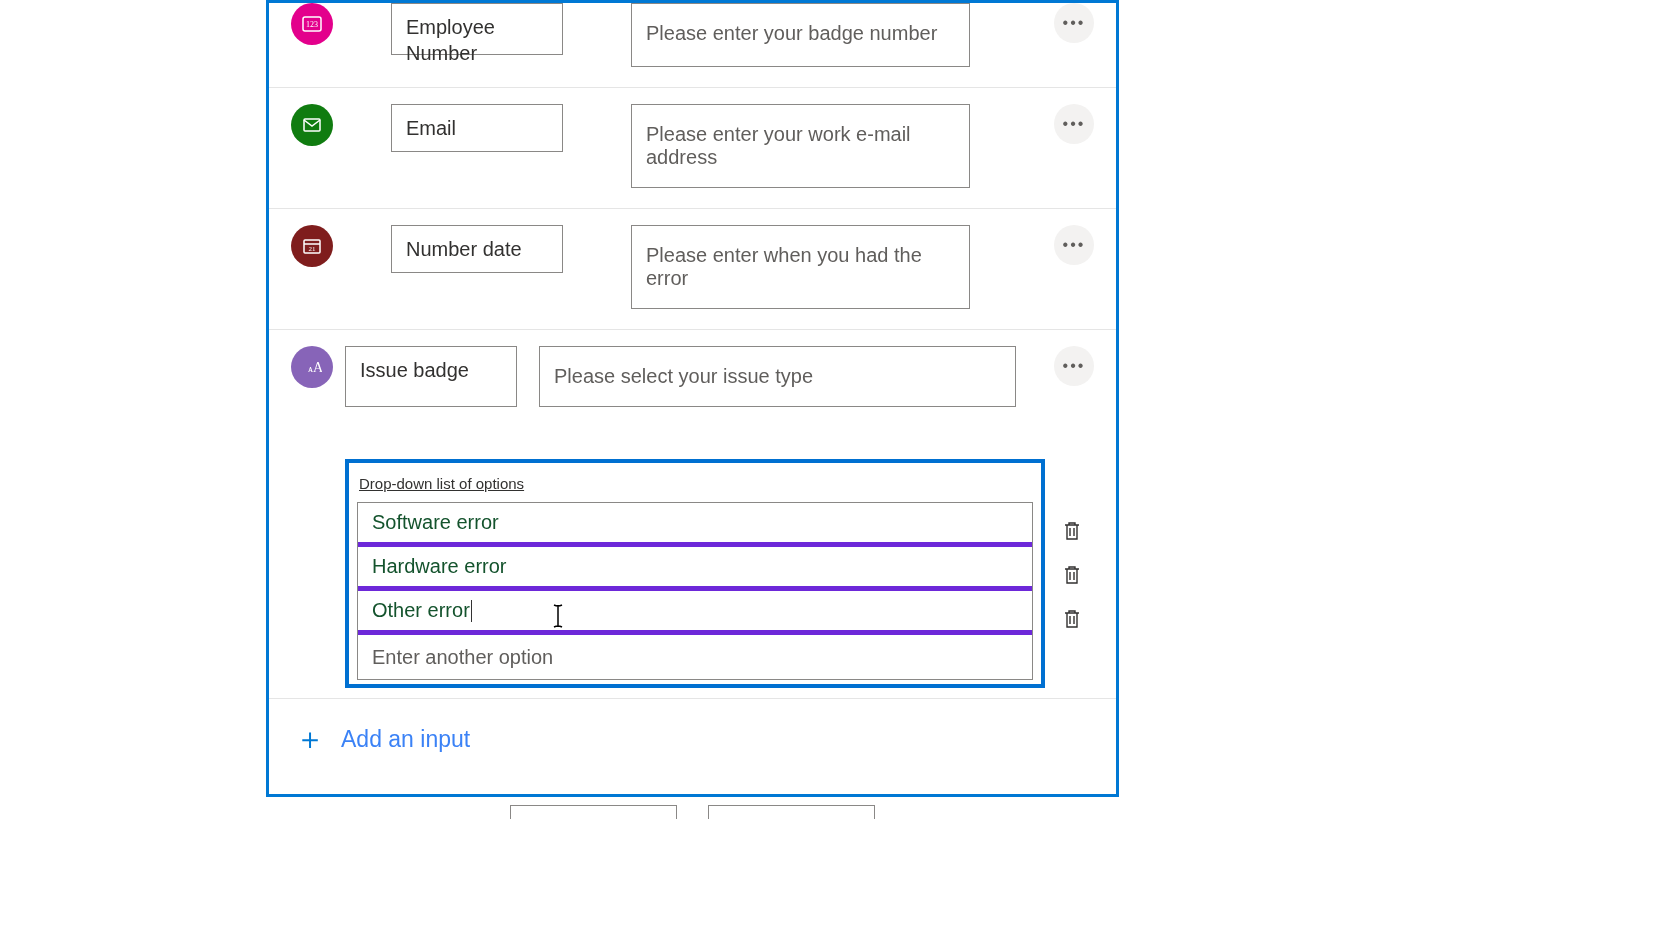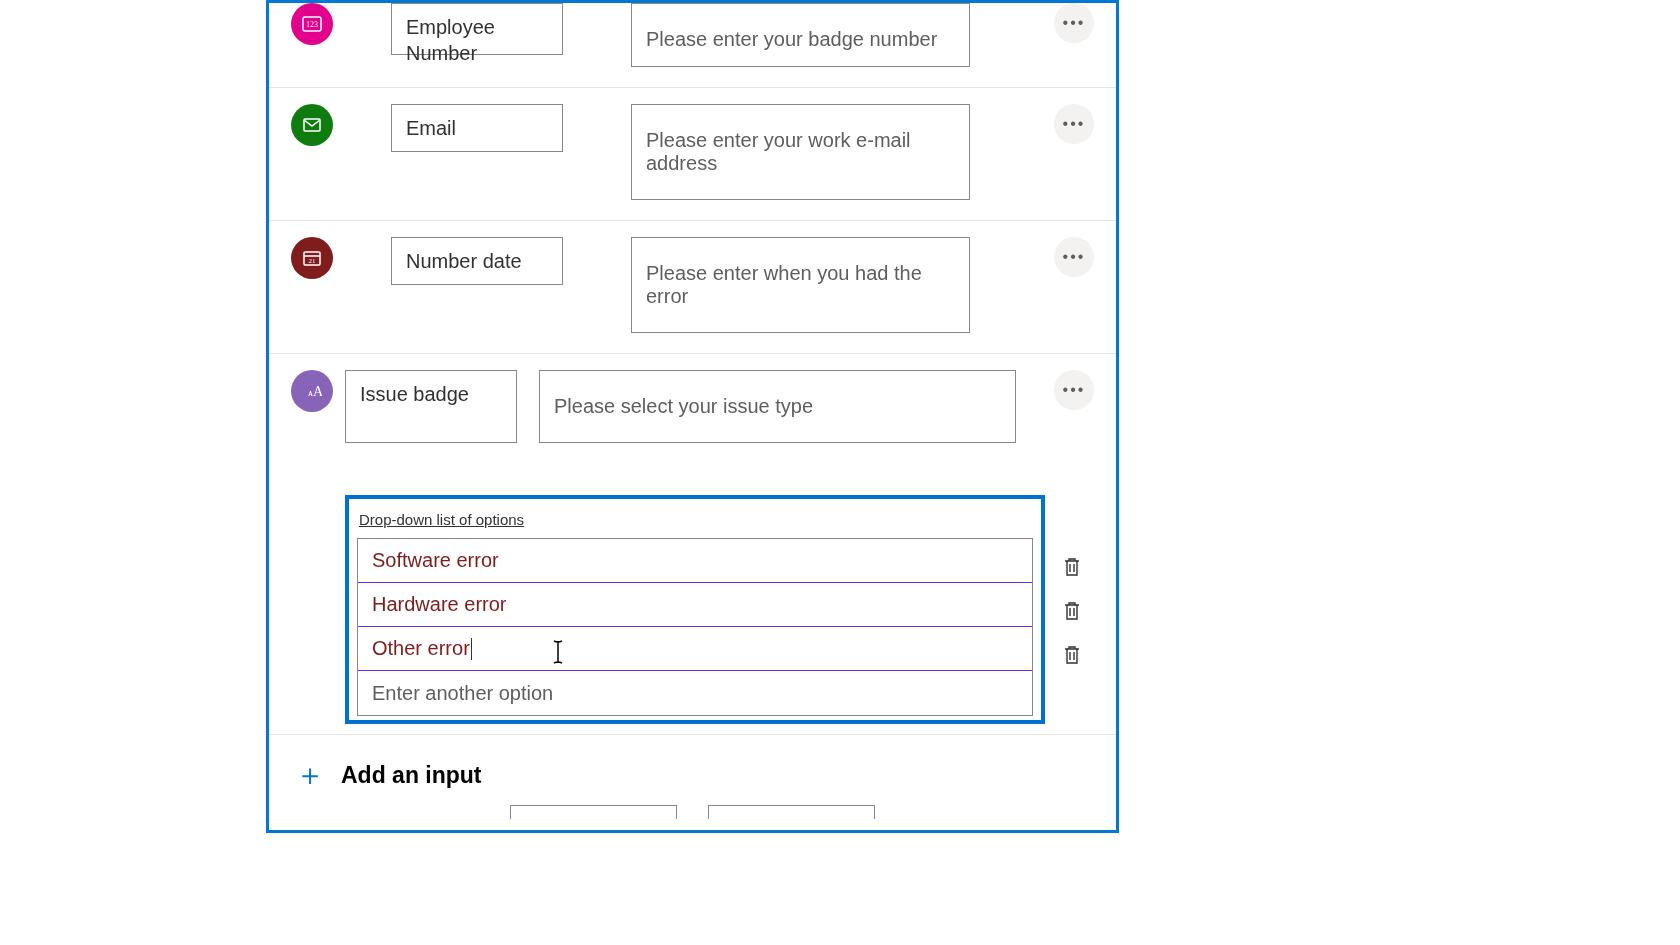--- a/index.html
+++ b/index.html
@@ -50,21 +50,21 @@
       padding: 10px 14px;
       color: #323130;
       margin-right: 22px;
       line-height: 1.3;
     }
     .name-input.tall { height: 52px; }
     .desc-input {
       flex: 1;
       border: 1px solid #8a8886;
       font-size: 20px;
-      padding: 24px 14px;
+      padding: 18px 14px;
       color: #605e5c;
     }
     .more-btn {
       width: 40px;
       height: 40px;
       border-radius: 50%;
       background: #f3f2f1;
       display: flex;
       align-items: center;
       justify-content: center;
@@ -86,25 +86,25 @@
       color: #323130;
       padding: 4px 0 10px 2px;
       text-decoration: underline;
     }
     .options-table {
       border: 1px solid #8a8886;
     }
     .option-row {
       display: flex;
       align-items: center;
-      border-bottom: 1px solid #6d28d9;
+      border-bottom: 5px solid #6d28d9;
       min-height: 44px;
       padding: 0 14px;
       font-size: 20px;
-      color: #7f1d1d;
+      color: #14532d;
       position: relative;
     }
     .option-row:last-child { border-bottom: none; }
     .option-placeholder { color: #605e5c; }
     .trash-col {
       position: absolute;
       left: calc(100% + 20px);
       top: 56px;
       display: flex;
       flex-direction: column;
@@ -118,21 +118,21 @@
       align-items: center;
       justify-content: center;
     }
     .add-input-row {
       display: flex;
       align-items: center;
       gap: 16px;
       padding: 20px 22px 34px 26px;
     }
     .plus-icon { color: #0078d4; font-size: 30px; font-weight: 300; }
-    .add-input-label { font-size: 23px; color: #000000; font-weight: bold; }
+    .add-input-label { font-size: 23px; color: #3b82f6; }
     .text-cursor {
       position: absolute;
       width: 20px;
       height: 26px;
       pointer-events: none;
     }
     svg { display: block; }
   </style>
 </head>
 <body>

